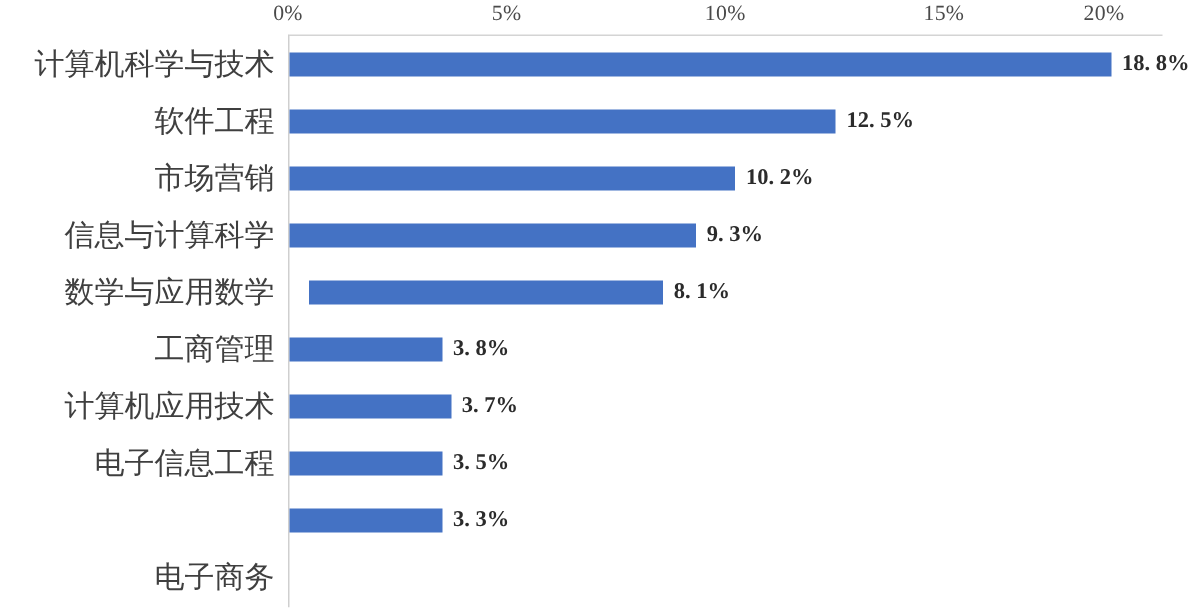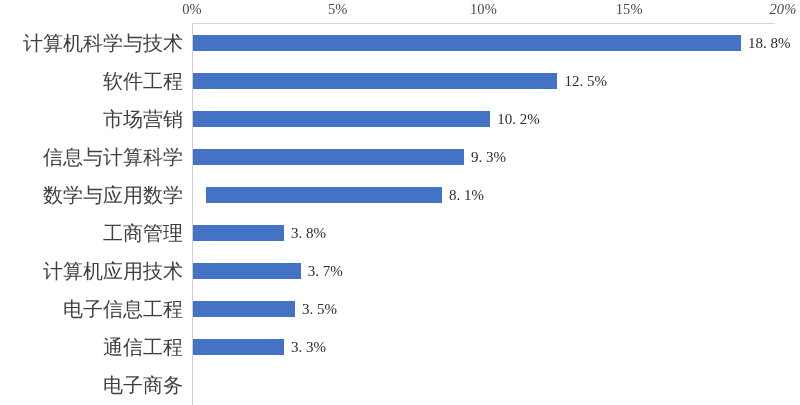--- a/index.html
+++ b/index.html
@@ -95,33 +95,34 @@
   .bar-value {
     position: absolute;
     left: 100%;
     top: 50%;
     transform: translateY(-50%);
     margin-left: 7px;
     font-family: "Liberation Serif", "DejaVu Serif", serif;
     font-size: 15px;
     color: #2b2b2b;
     white-space: nowrap;
+    font-weight: bold;
   }
 </style>
 </head>
 <body>
 
 <div id="chart-root">
 
   <div class="axis-ticks">
       <span class="tick-label" style="left: 192px;">0%</span>
       <span class="tick-label" style="left: 337.75px;">5%</span>
       <span class="tick-label" style="left: 483.5px;">10%</span>
       <span class="tick-label" style="left: 629.25px;">15%</span>
-      <span class="tick-label" style="left: 783px; font-style: italic;">20%</span>
+      <span class="tick-label" style="left: 736px;">20%</span>
     </div>
 
   <div class="plot-frame"></div>
 
   <div class="rows-layer">
       <div class="row" style="top: 1px;">
         <div class="cat-label">计算机科学与技术</div>
         <div class="bar-wrap" style="width: 548.02px;">
           <div class="bar" style="background: rgb(68, 114, 196);"></div>
           <span class="bar-value">18. 8%</span>
@@ -150,42 +151,41 @@
       </div>
       <div class="row" style="top: 153px;">
         <div class="cat-label">数学与应用数学</div>
         <div class="bar-wrap" style="width: 236.115px; padding-left: 13px;">
           <div class="bar" style="background: rgb(68, 114, 196);"></div>
           <span class="bar-value">8. 1%</span>
         </div>
       </div>
       <div class="row" style="top: 191px;">
         <div class="cat-label">工商管理</div>
-        <div class="bar-wrap" style="width: 91px;">
+        <div class="bar-wrap" style="width: 102px;">
           <div class="bar" style="background: rgb(68, 114, 196);"></div>
           <span class="bar-value">3. 8%</span>
         </div>
       </div>
       <div class="row" style="top: 229px;">
         <div class="cat-label">计算机应用技术</div>
         <div class="bar-wrap" style="width: 107.855px;">
           <div class="bar" style="background: rgb(68, 114, 196);"></div>
           <span class="bar-value">3. 7%</span>
         </div>
       </div>
       <div class="row" style="top: 267px;">
         <div class="cat-label">电子信息工程</div>
         <div class="bar-wrap" style="width: 102.025px;">
           <div class="bar" style="background: rgb(68, 114, 196);"></div>
           <span class="bar-value">3. 5%</span>
         </div>
       </div>
       <div class="row" style="top: 305px;">
-        <div class="cat-label">通信工程</div>
-        <div class="bar-wrap" style="width: 91px; text-align: center;">
+        <div class="bar-wrap" style="width: 102px; text-align: center;">
           <div class="bar" style="background: rgb(68, 114, 196);"></div>
           <span class="bar-value">3. 3%</span>
         </div>
       </div>
       <div class="row" style="top: 343px;">
         <div class="cat-label">电子商务</div>
         <div class="bar-wrap" style="width: 93.28px; margin-top: 36px;">
           <div class="bar" style="background: rgb(68, 114, 196);"></div>
           <span class="bar-value">3. 2%</span>
         </div>

